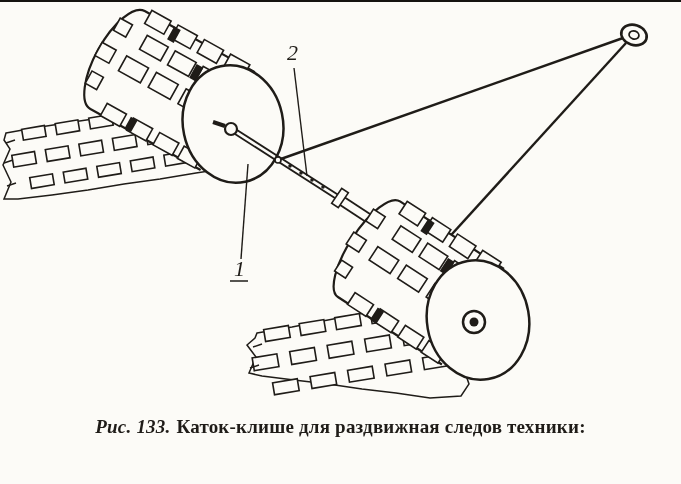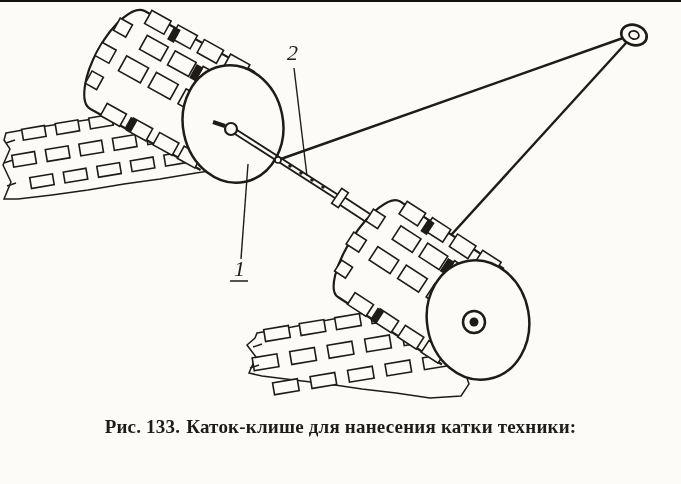--- a/index.html
+++ b/index.html
@@ -21,21 +21,21 @@
     background:#151310;
   }
   .drawing{position:absolute;top:2px;left:0;}
   .caption{
     position:absolute;top:414px;left:0;width:681px;
     text-align:center;
   }
   .caption-line1{
     font-size:19px;font-weight:bold;letter-spacing:.2px;line-height:26px;
   }
-  .caption-line1 .fig-label{margin-right:6px;}
+  .caption-line1 .fig-label{margin-right:6px;font-style:italic;}
   .caption-line2{
     font-size:17px;line-height:24px;margin-top:1px;
   }
   .legend-num{font-style:italic;padding:0 4px 0 0;}
   .legend-num.second{margin-left:14px;}
   .legend-text{}
   svg .stroke{stroke:var(--ink);fill:none;}
   svg text{fill:var(--ink);}
 </style>
 </head>
@@ -190,17 +190,17 @@
 
     <g>
       <line x1="241" y1="257" x2="248" y2="162" stroke="#1f1c18" stroke-width="1.4"></line>
       <text x="234" y="274" font-family="Liberation Serif, serif" font-style="italic" font-size="22">1</text>
       <line x1="230" y1="279" x2="248" y2="279" stroke="#1f1c18" stroke-width="1.5"></line>
     </g>
   </svg>
 
   <div class="caption">
     <div class="caption-line1">
-      <span class="fig-label">Рис. 133.</span><span>Каток-клише для нанесения катки техники:</span>
+      <span class="fig-label">Рис. 133.</span><span>Каток-клише для раздвижная следов техники:</span>
     </div>
   </div>
 
 </div>
 
 </body></html>

